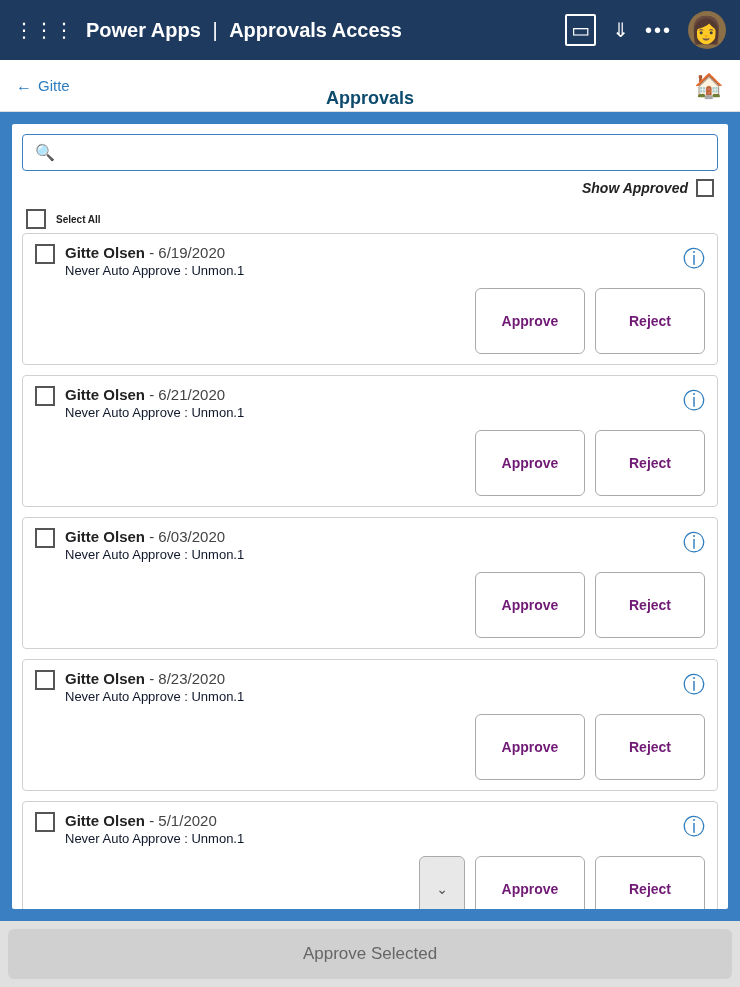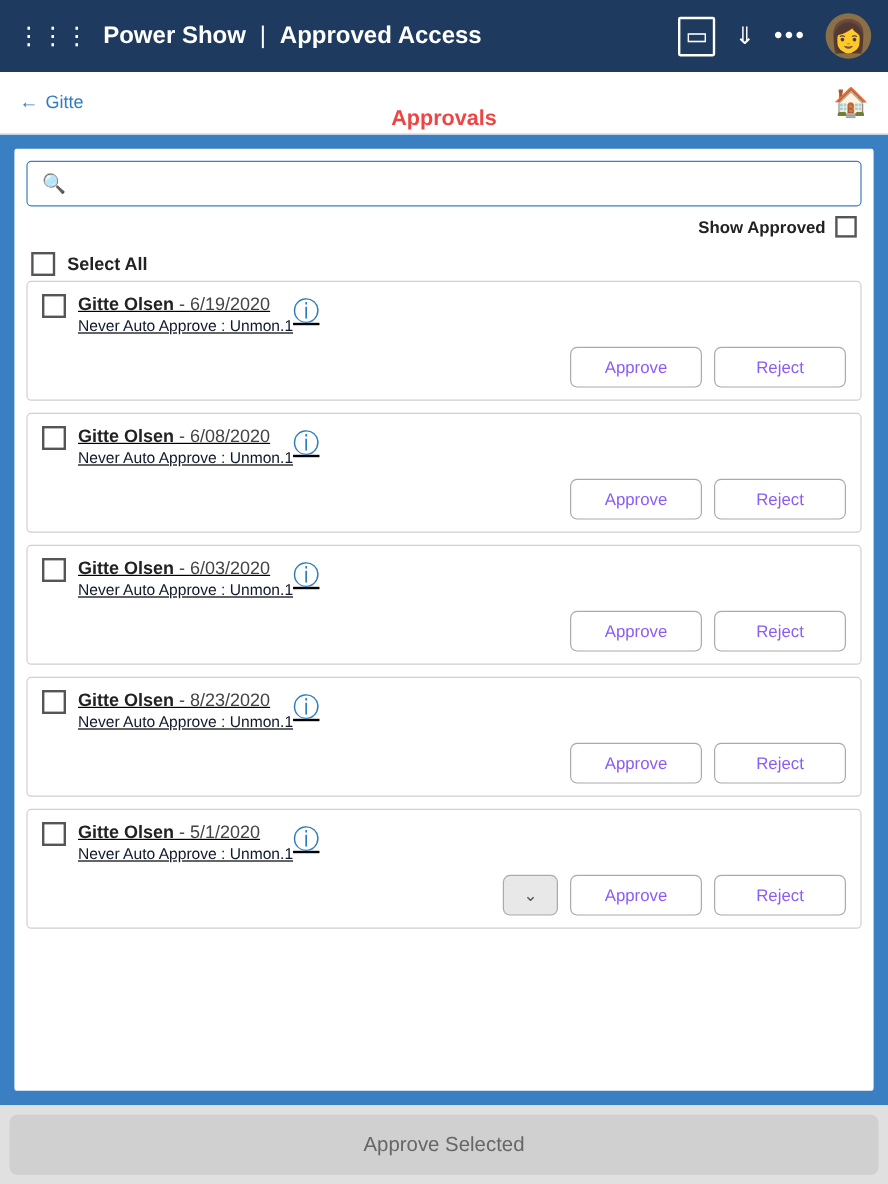--- a/index.html
+++ b/index.html
@@ -78,21 +78,21 @@
     }
     .back-arrow {
       font-size: 16px;
     }
     .sub-header-title {
       position: absolute;
       left: 50%;
       transform: translateX(-50%);
       font-size: 18px;
       font-weight: 600;
-      color: #ef4444;
+      color: #0c4a6e;
       margin-top: 26px;
     }
     .home-icon {
       margin-left: auto;
       color: #2e7dbf;
       font-size: 24px;
       cursor: pointer;
     }
 
     
@@ -140,20 +140,21 @@
       display: flex;
       align-items: center;
       justify-content: flex-end;
       padding: 8px 14px 4px 14px;
       gap: 8px;
     }
     .show-approved-label {
       font-size: 14px;
       font-weight: 600;
       color: #222;
+      font-style: italic;
     }
     .show-approved-checkbox {
       width: 18px;
       height: 18px;
       border: 2px solid #555;
       background: white;
       cursor: pointer;
     }
 
     
@@ -176,21 +177,21 @@
       border: 1px solid #d0d0d0;
       border-radius: 4px;
       margin-bottom: 10px;
       padding: 10px 12px;
       background: white;
     }
 
     .item-header {
       display: flex;
       align-items: flex-start;
-      text-decoration: underline;
+      justify-content: space-between;
     }
     .item-left {
       display: flex;
       align-items: flex-start;
       gap: 10px;
     }
     .item-info {}
     .item-name-date {
       font-size: 15px;
       font-weight: 600;
@@ -216,24 +217,24 @@
     .item-actions {
       display: flex;
       justify-content: flex-end;
       gap: 10px;
       margin-top: 10px;
     }
     .action-btn {
       border: 1.5px solid #aaa;
       border-radius: 6px;
       background: white;
-      padding: 8px 24px;
+      padding: 24px 24px;
       font-size: 14px;
-      font-weight: 400;
-      color: #8b5cf6;
+      font-weight: 700;
+      color: #701a75;
       cursor: pointer;
       min-width: 110px;
     }
 
     
     .dropdown-btn {
       border: 1.5px solid #aaa;
       border-radius: 6px;
       background: #e8e8e8;
       padding: 8px 16px;
@@ -272,21 +273,21 @@
       cursor: pointer;
       flex-shrink: 0;
     }
   </style>
 </head>
 <body>
 
 <div class="top-nav">
   <span class="nav-grid-icon">⋮⋮⋮</span>
   <span class="nav-title">
-    <span>Power Show</span><span class="separator"> | </span><span>Approved Access</span>
+    <span>Power Apps</span><span class="separator"> | </span><span>Approvals Access</span>
   </span>
   <div class="nav-actions">
     <span class="nav-icon" style="font-size:20px; border: 2px solid white; padding: 2px 4px; border-radius:2px;">▭</span>
     <span class="nav-icon" style="font-size:20px;">⇓</span>
     <span class="nav-icon" style="font-size:20px; letter-spacing:2px;">•••</span>
     <div class="nav-avatar">
       <span style="font-size:26px;">👩</span>
     </div>
   </div>
 </div>
@@ -309,21 +310,21 @@
 
     <div class="show-approved-row">
       <span class="show-approved-label">Show Approved</span>
       <div class="show-approved-checkbox"></div>
     </div>
 
     <div class="approval-list">
 
       <div class="select-all-row">
         <div class="checkbox-el"></div>
-        <span style="font-size:15px; font-weight:600; color:#222;">Select All</span>
+        <span style="font-size:10px; font-weight:600; color:#222;">Select All</span>
       </div>
 
       <div class="approval-item">
         <div class="item-header">
           <div class="item-left">
             <div class="checkbox-el"></div>
             <div class="item-info">
               <div class="item-name-date">
                 <span>Gitte Olsen</span><span class="date"> - 6/19/2020</span>
               </div>
@@ -337,21 +338,21 @@
           <button class="action-btn">Reject</button>
         </div>
       </div>
 
       <div class="approval-item">
         <div class="item-header">
           <div class="item-left">
             <div class="checkbox-el"></div>
             <div class="item-info">
               <div class="item-name-date">
-                <span>Gitte Olsen</span><span class="date"> - 6/08/2020</span>
+                <span>Gitte Olsen</span><span class="date"> - 6/21/2020</span>
               </div>
               <div class="item-sub">Never Auto Approve : Unmon.1</div>
             </div>
           </div>
           <span class="info-icon">ⓘ</span>
         </div>
         <div class="item-actions">
           <button class="action-btn">Approve</button>
           <button class="action-btn">Reject</button>
         </div>

